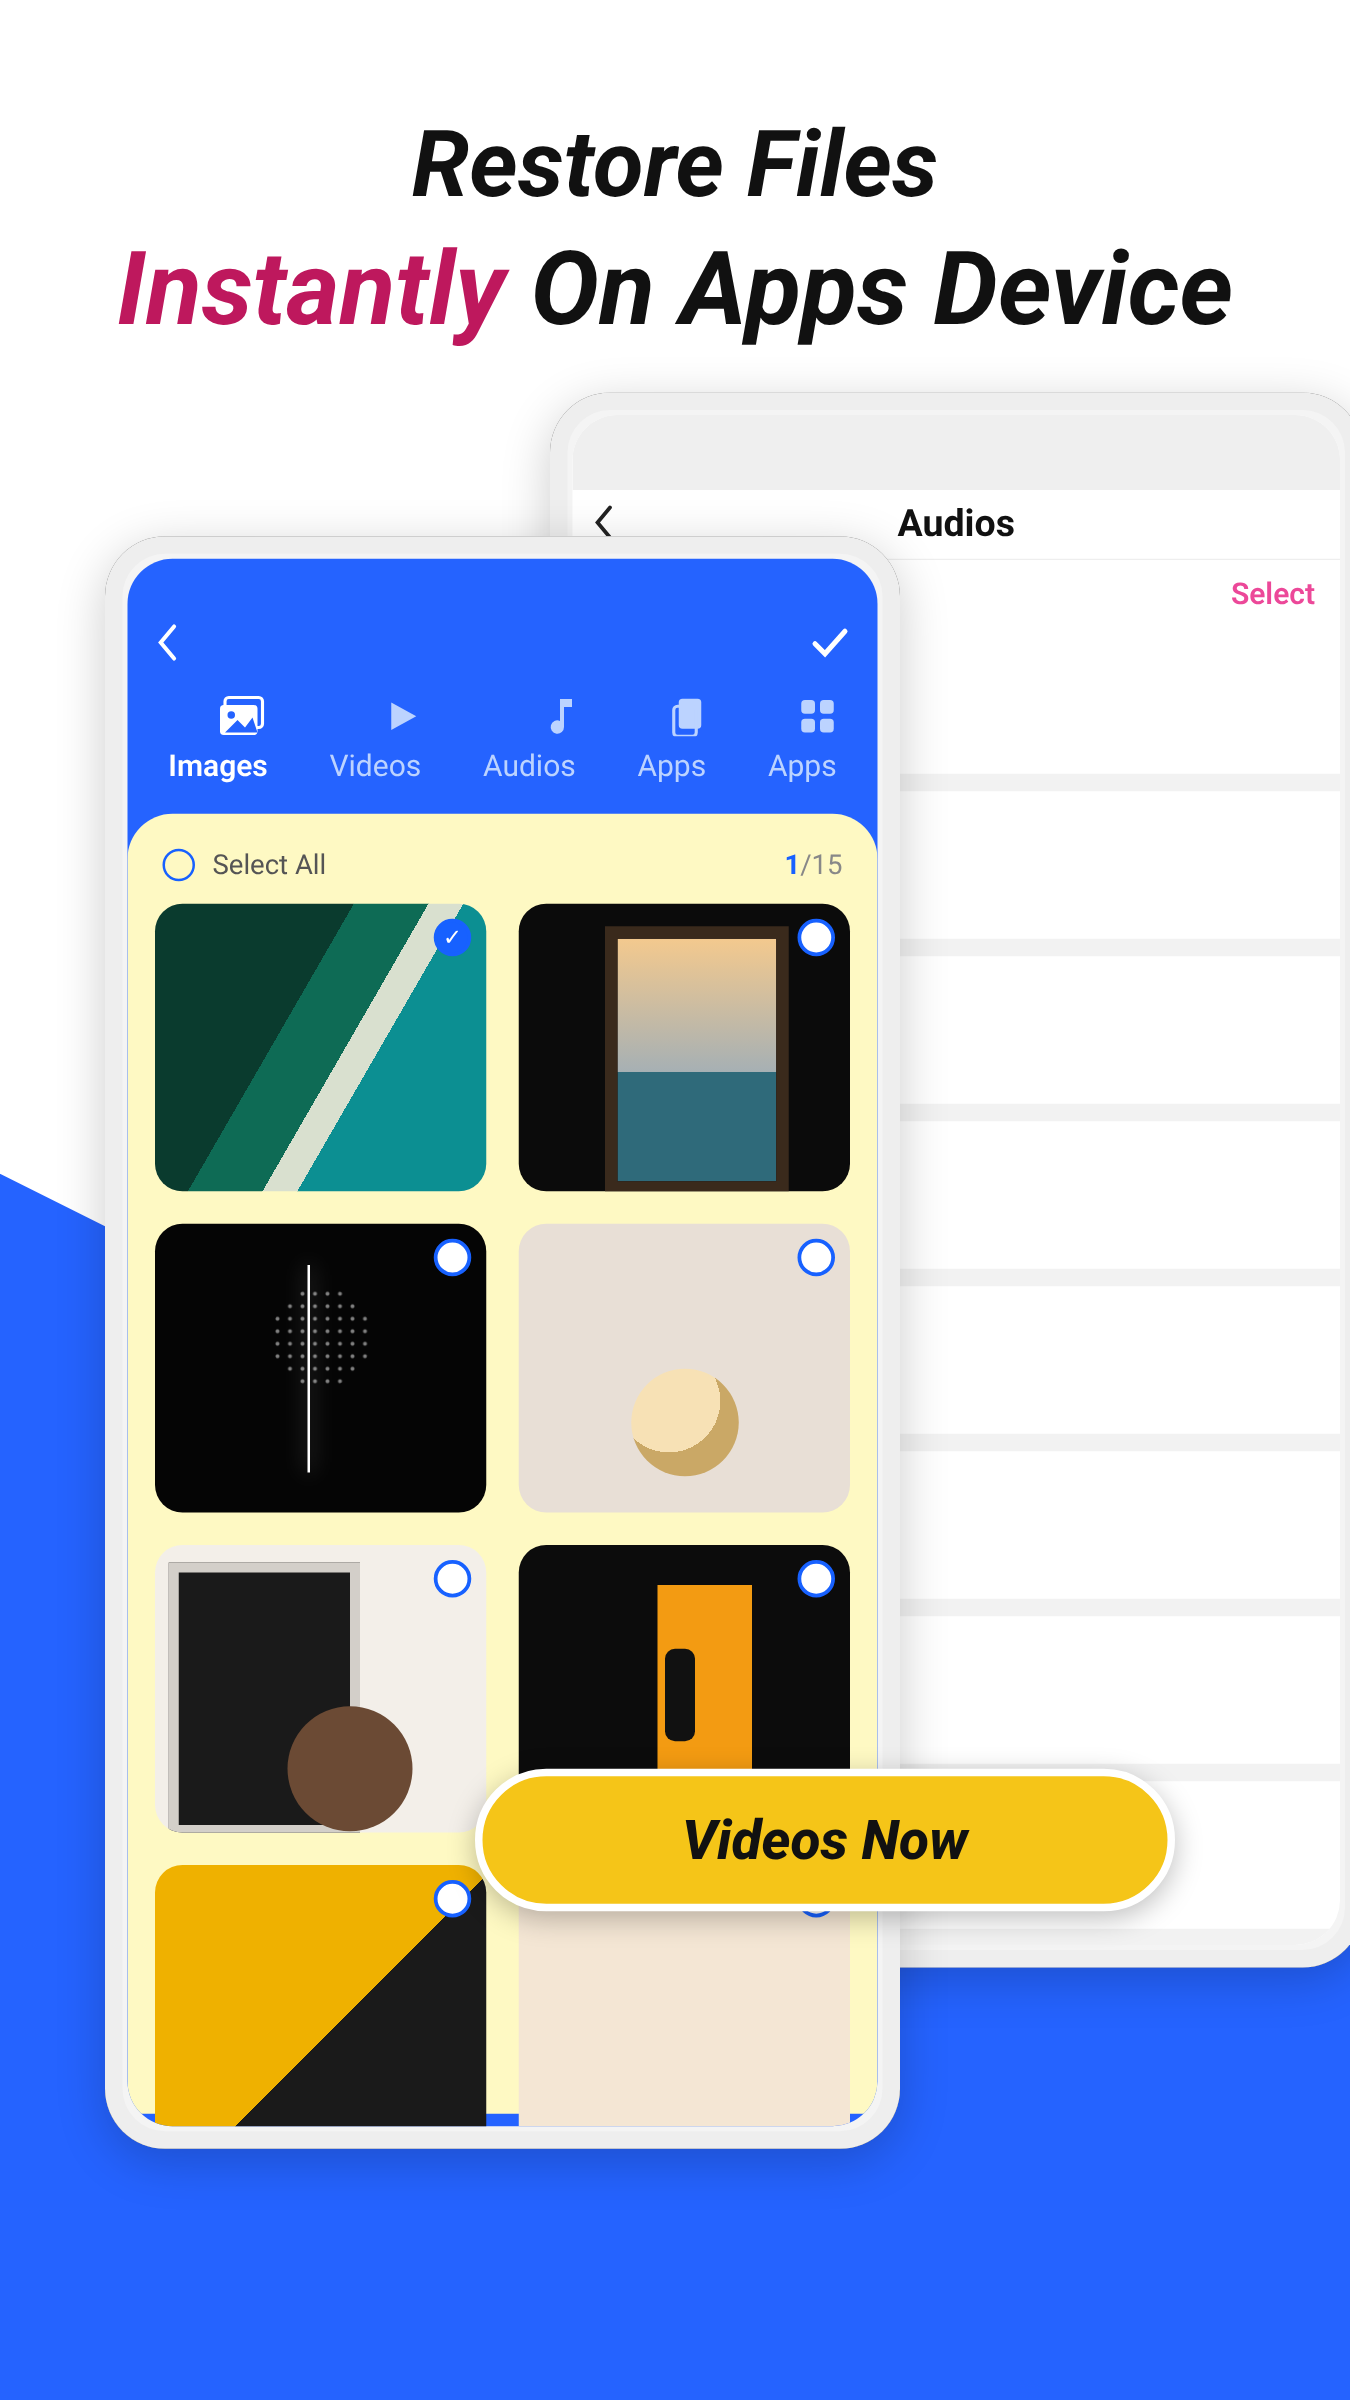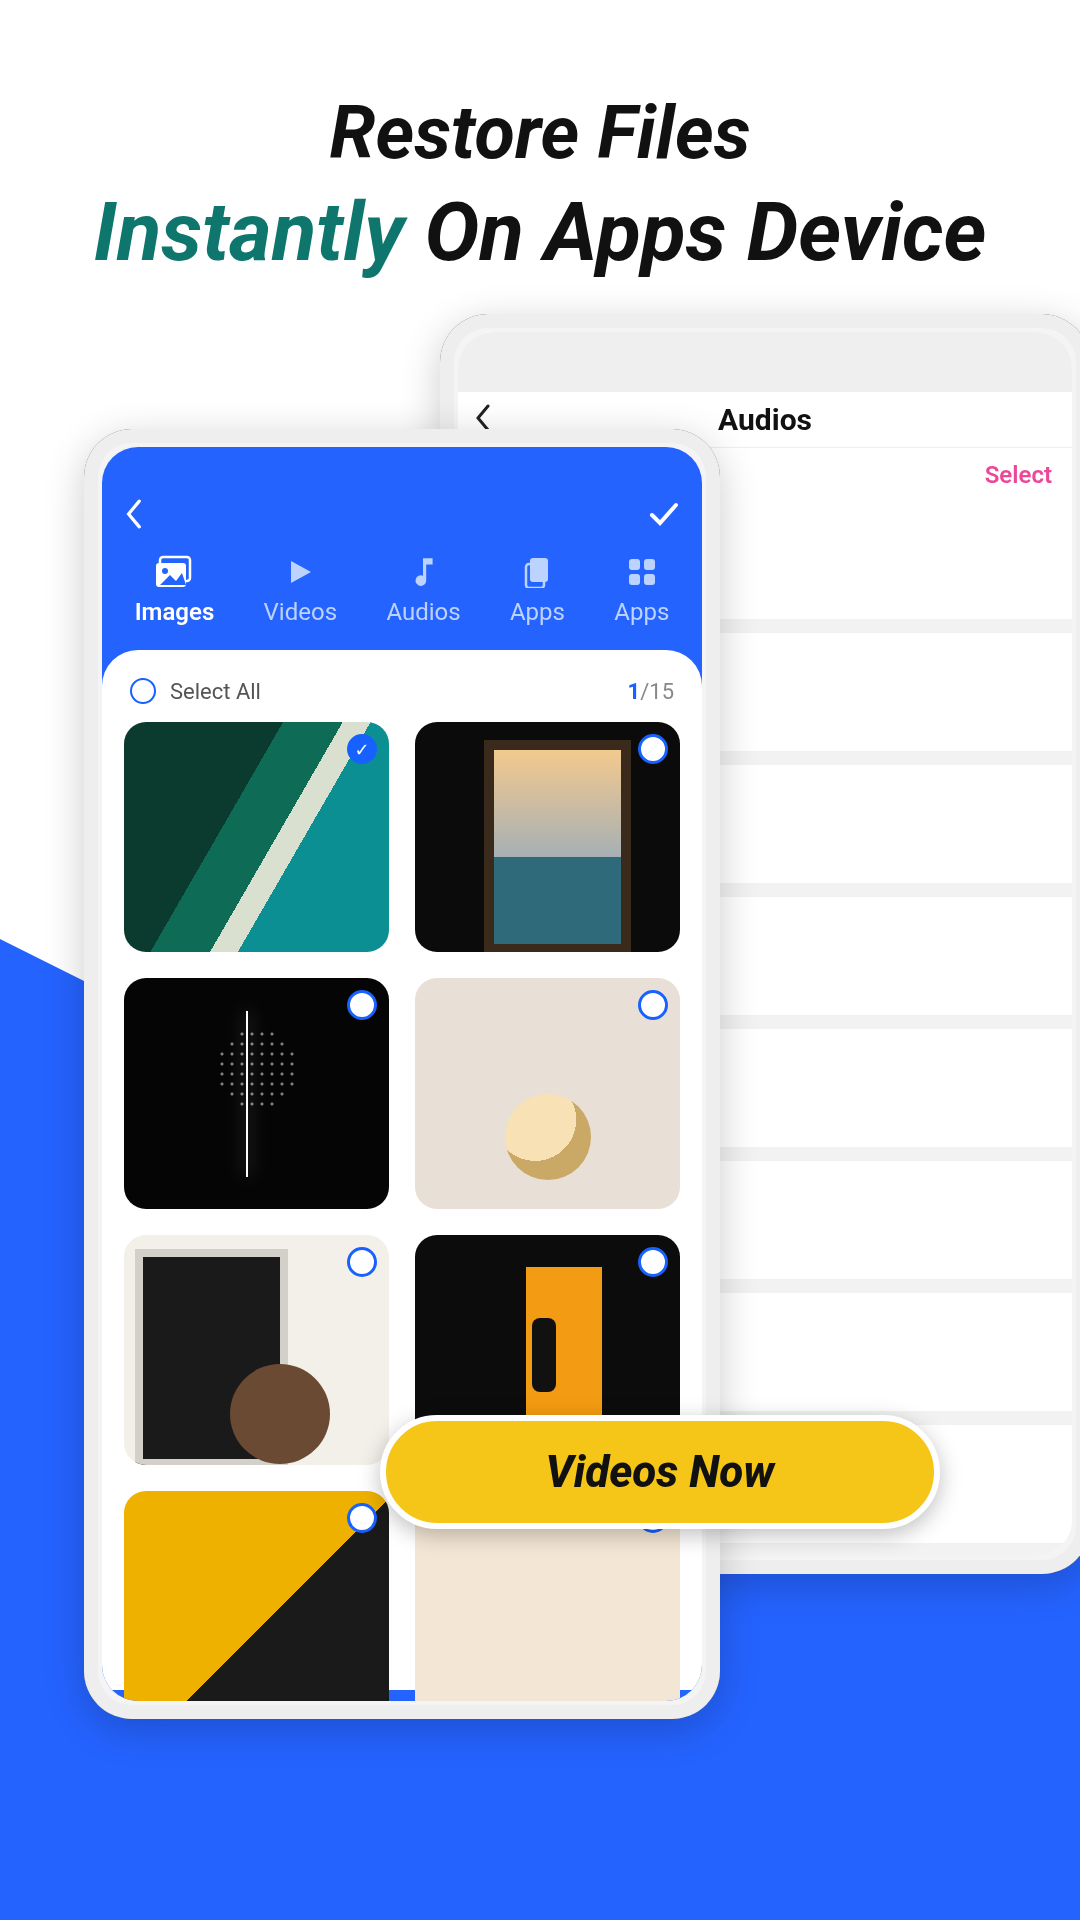--- a/index.html
+++ b/index.html
@@ -19,21 +19,21 @@
   .headline {
     position: absolute;
     top: 70px; left: 0; width: 1080px;
     text-align: center;
     font-style: italic;
     font-weight: 700;
     color: #111;
   }
   .headline .l1 { font-size: 74px; }
   .headline .l2 { font-size: 82px; margin-top: 8px; }
-  .headline .gold { color: #0f766e; }
+  .headline .gold { color: #be185d; }
 
   
   .phone {
     position: absolute;
     background: #f4f4f4;
     border-radius: 48px;
     box-shadow: 0 10px 40px rgba(0,0,0,.2), inset 0 0 0 2px #888;
     overflow: hidden;
   }
   .phone::before { 
@@ -70,27 +70,27 @@
   }
   .audio-row .thumb svg { fill:#ddd; }
   .audio-row .name { font-size:28px; font-weight:600; color:#111; }
 
   
   .phone-front { top: 410px; left: 84px; width: 636px; height: 1290px; z-index: 5; }
   .phone-front .screen { position:absolute; inset:18px; background:#2563ff; border-radius:36px; overflow:hidden; }
   .pf-top { height: 46px; }
   .pf-bar { display:flex; justify-content:space-between; padding: 6px 22px; color:#fff; font-size:30px; }
   .tabs { display:flex; justify-content:space-around; padding: 12px 8px 24px; }
-  .tab { display:flex; flex-direction:column; align-items:center; gap:8px; color:#bcd3ff; }
+  .tab { display:flex; flex-direction:column; align-items:flex-end; gap:8px; color:#bcd3ff; }
   .tab.active { color:#fff; font-weight:600; }
   .tab .ico { height:36px; display:flex; align-items:center; }
   .tab .ico svg { fill: currentColor; }
   .tab .lbl { font-size:24px; }
 
-  .pf-body { background:#ffffff; border-radius: 36px 36px 0 0; padding: 24px 22px 40px; height: 1040px; }
+  .pf-body { background:#fef9c3; border-radius: 36px 36px 0 0; padding: 24px 22px 40px; height: 1040px; }
   .selrow { display:flex; align-items:center; justify-content:space-between; padding: 4px 6px 18px; }
   .selrow .left { display:flex; align-items:center; gap:14px; color:#555; font-size:22px; }
   .ring { width:26px; height:26px; border:2px solid #1761ff; border-radius:50%; }
   .count { font-size:22px; color:#888; }
   .count .cur { color:#1761ff; font-weight:700; }
 
   .grid { display:grid; grid-template-columns: 1fr 1fr; gap: 26px; }
   .tile { position:relative; width:100%; aspect-ratio: 1.15/1; border-radius:22px; overflow:hidden; background:#222; }
   .tile .mark {
     position:absolute; top:12px; right:12px;

